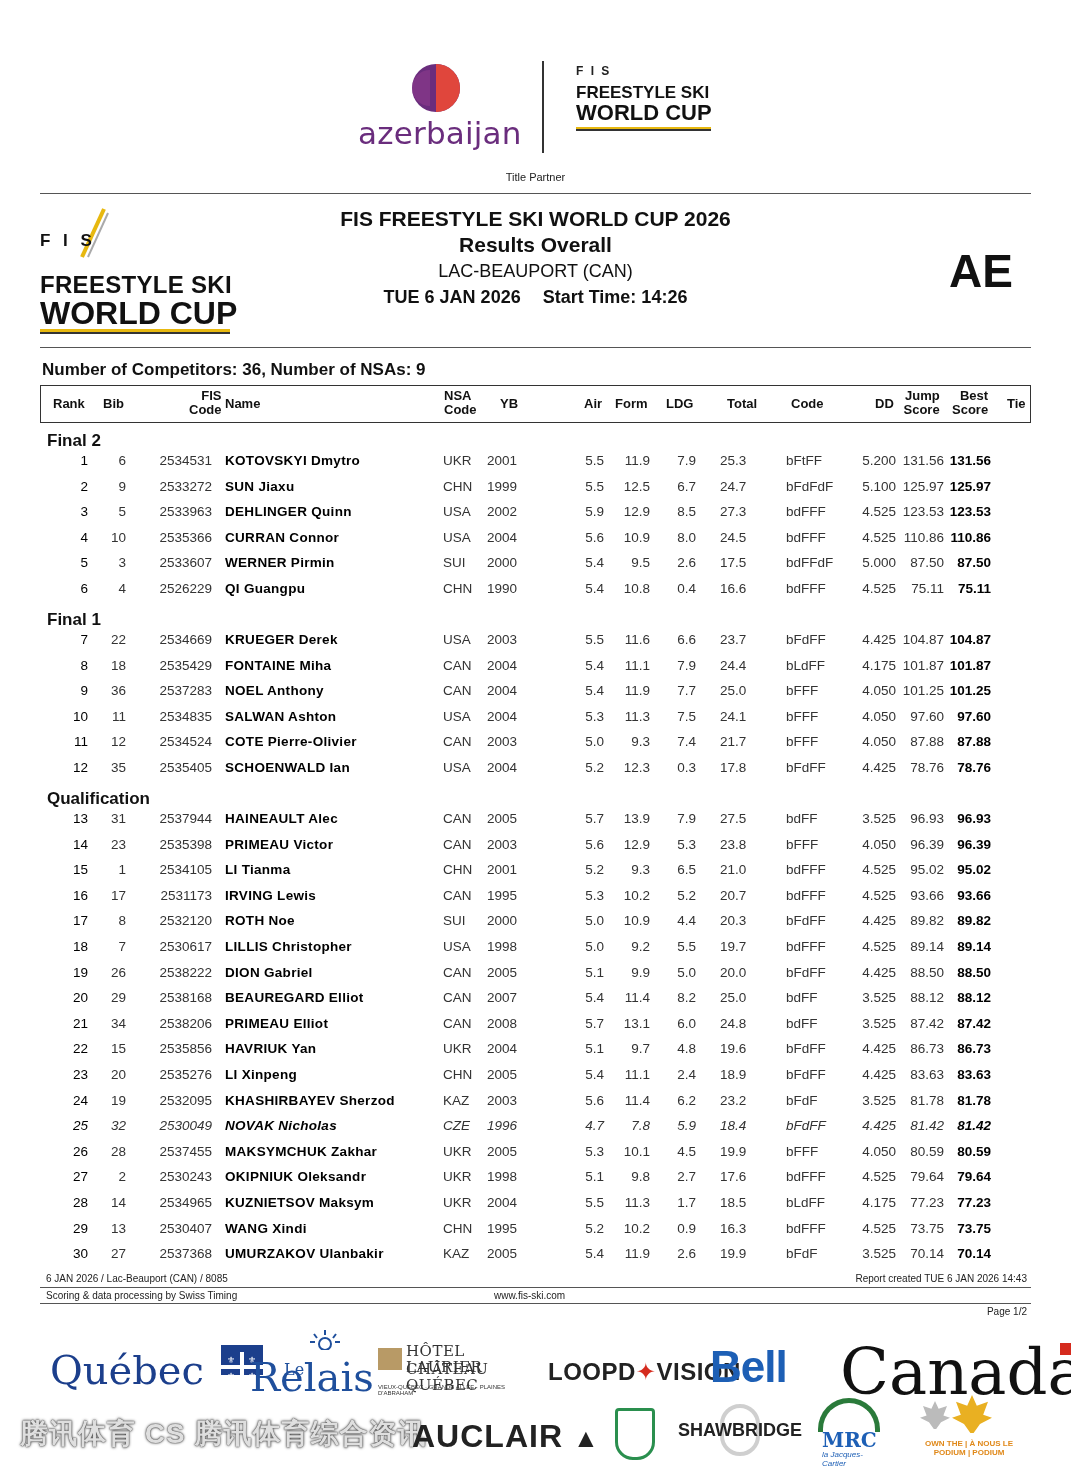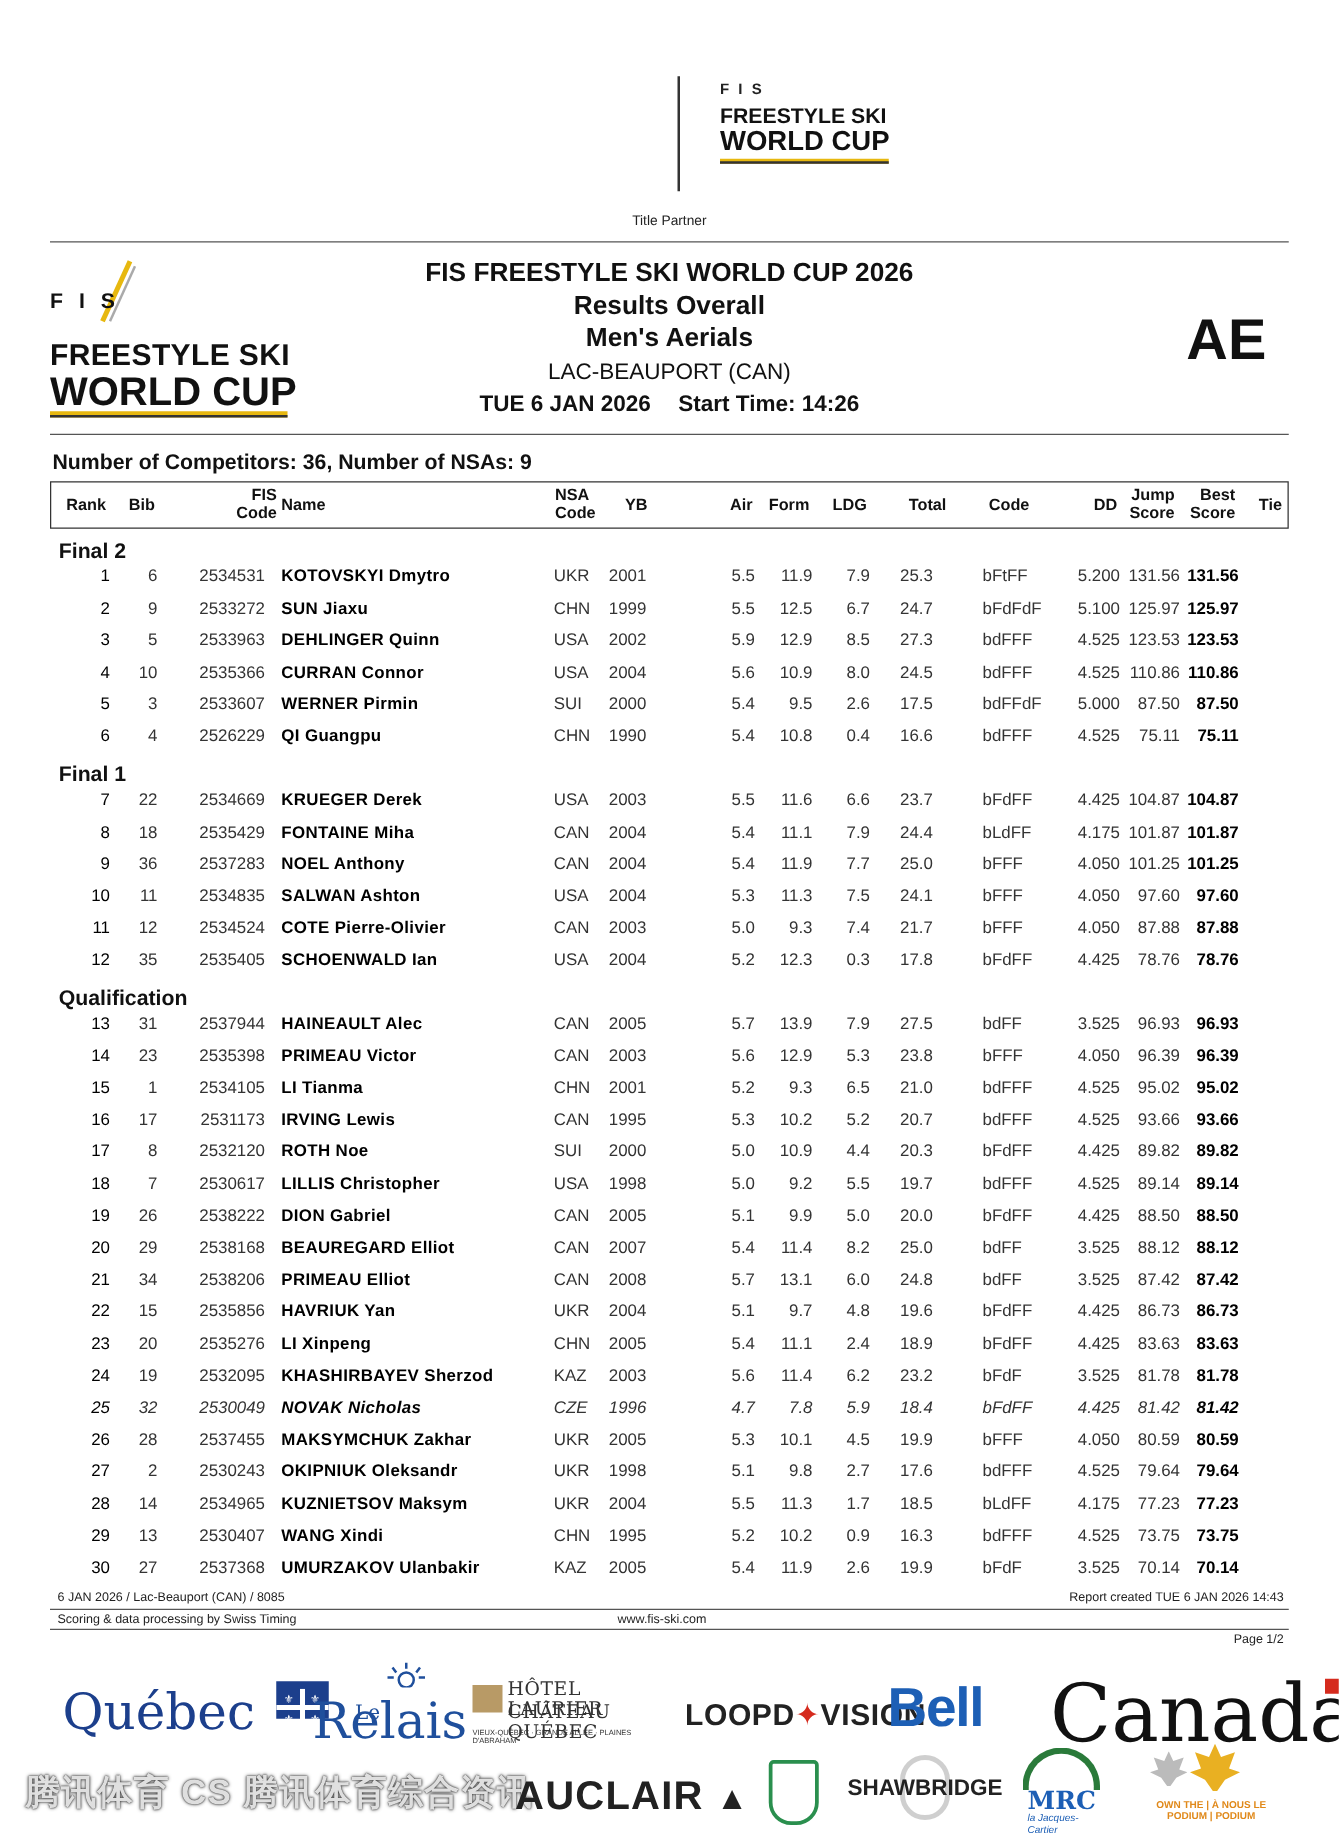--- a/index.html
+++ b/index.html
@@ -93,20 +93,28 @@
   .mrc .sub { position: absolute; left: 6px; top: 52px; font-size: 8px; font-style: italic; color: #1d5fb5; }
   .otp { left: 912px; top: 1395px; width: 110px; height: 66px; }
   .otp .leaf { position: absolute; left: 40px; top: 0; width: 40px; height: 38px; background: #e9b022; clip-path: polygon(50% 0,62% 28%,90% 18%,78% 52%,100% 60%,70% 76%,54% 100%,46% 100%,30% 76%,0 60%,22% 52%,10% 18%,38% 28%); }
   .otp .leaf2 { position: absolute; left: 8px; top: 6px; width: 30px; height: 28px; background: #bbb; clip-path: polygon(50% 0,62% 28%,90% 18%,78% 52%,100% 60%,70% 76%,54% 100%,46% 100%,30% 76%,0 60%,22% 52%,10% 18%,38% 28%); }
   .otp .t { position: absolute; left: 2px; top: 44px; font-size: 8px; color: #e0891a; font-weight: bold; line-height: 9px; width: 110px; text-align: center; }
 </style>
 </head>
 <body>
 
 <div class="partner">
+  <div class="az-logo">
+    <svg class="az-mark" viewBox="0 0 52 52">
+      <circle cx="26" cy="26" r="24" fill="#6a2d7d"></circle>
+      <path d="M26 2 A24 24 0 0 1 26 50 Z" fill="#e0463c"></path>
+      <path d="M20 8 A18 18 0 0 0 20 44 L20 8 Z" fill="#8e3a8c" opacity="0.6"></path>
+    </svg>
+    <div class="az-text">azerbaijan</div>
+  </div>
   <div class="partner-divider"></div>
   <div class="fis-banner">
     <div class="fis-mini">F I S</div>
     <div class="fis-wc1">FREESTYLE SKI</div>
     <div class="fis-wc2">WORLD CUP</div>
     <div class="fis-underline"></div>
   </div>
   <div class="partner-label">Title Partner</div>
 </div>
 
@@ -119,21 +127,20 @@
   </svg>
   <div class="fis-top">F I S</div>
   <div class="l1">FREESTYLE SKI</div>
   <div class="l2">WORLD CUP</div>
   <div class="bar"></div>
 </div>
 
 <div class="event-title">
   <div class="t1">FIS FREESTYLE SKI WORLD CUP 2026</div>
   <div class="t2">Results Overall</div>
-  <div class="t3">Men's Aerials</div>
   <div class="t4">LAC-BEAUPORT (CAN)</div>
   <div class="t5">
     <span>TUE 6 JAN 2026</span><span>Start Time: 14:26</span>
   </div>
 </div>
 <div class="discipline-code">AE</div>
 
 <div class="rule" style="top:347px"></div>
 
 <div class="competitors">Number of Competitors: 36, Number of NSAs: 9</div>

